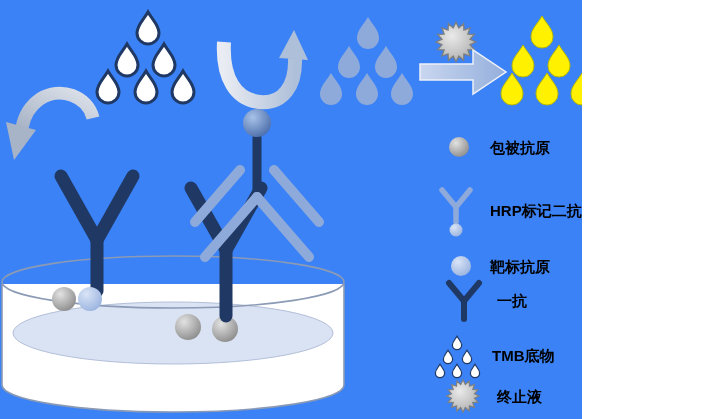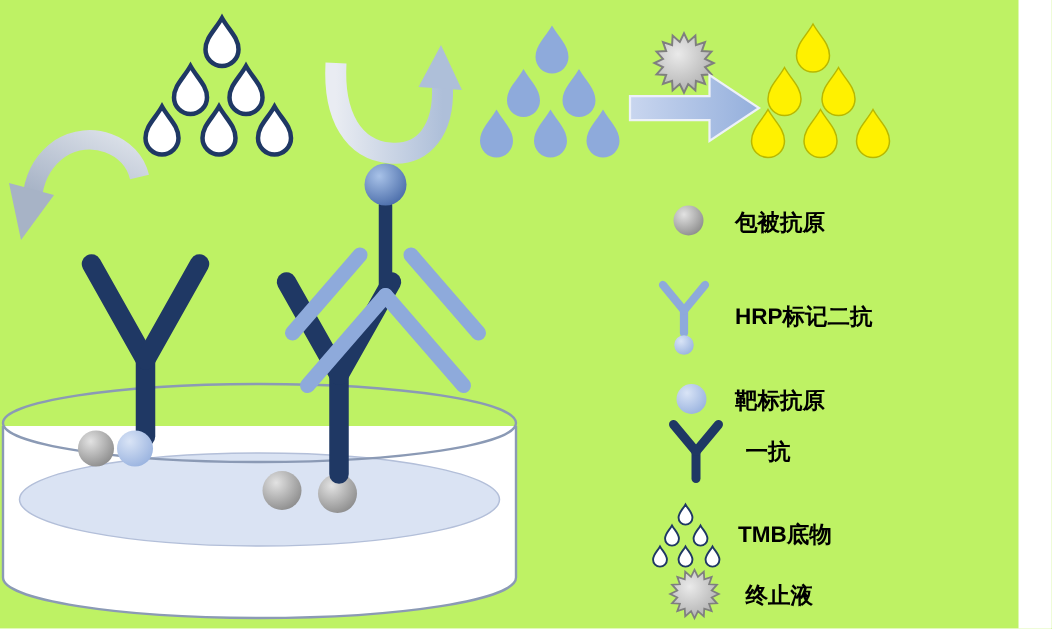--- a/index.html
+++ b/index.html
@@ -1,16 +1,16 @@
 <!DOCTYPE html>
 <html><head>
 <meta charset="utf-8">
 <style>
   html,body{margin:0;padding:0;background:#ffffff;}
-  .canvas{position:relative;width:679px;height:419px;background:#bef264;overflow:hidden;
+  .canvas{position:relative;width:582px;height:419px;background:#3b82f6;overflow:hidden;
           font-family:"Liberation Sans",sans-serif;}
   svg{position:absolute;left:0;top:0;}
   text.legend-label{font-family:"Liberation Sans",sans-serif;font-size:15px;font-weight:bold;fill:#000000;}
 </style>
 </head>
 <body>
 
 <div class="canvas">
 <svg width="701" height="419" viewBox="0 0 701 419">
   <defs>

